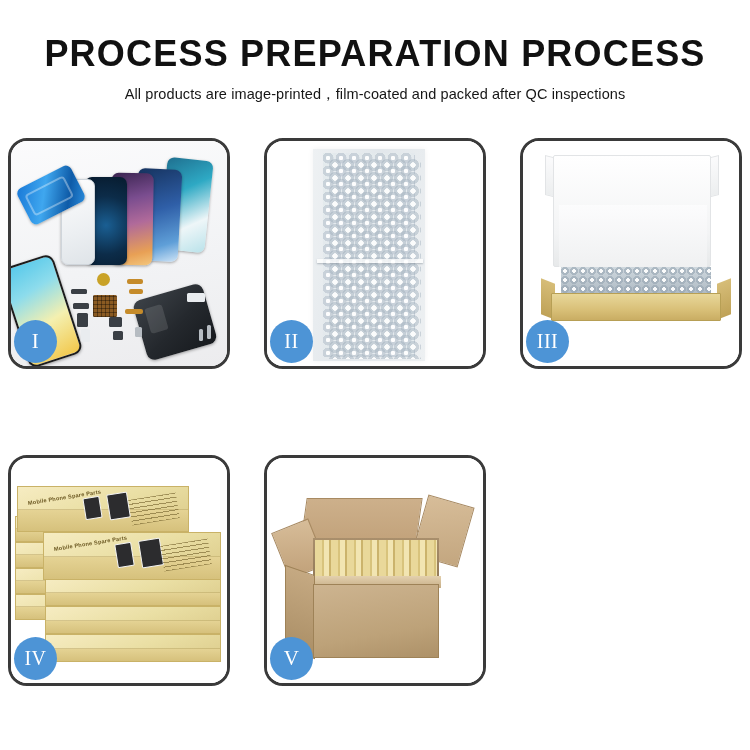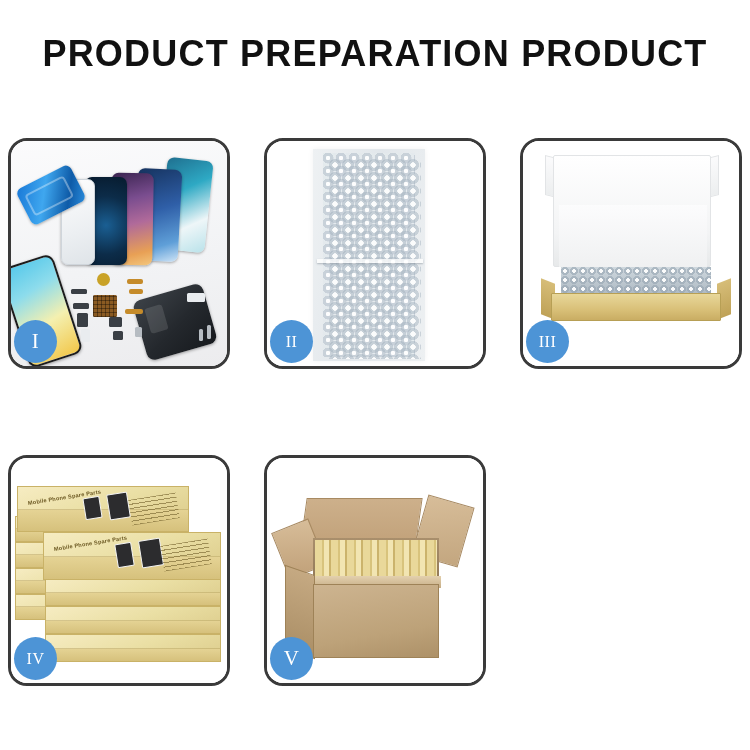--- a/index.html
+++ b/index.html
@@ -88,21 +88,21 @@
     background: #4d94d6;
     color: #ffffff;
     display: flex;
     align-items: center;
     justify-content: center;
     font-family: "Liberation Serif", serif;
     font-size: 21px;
     letter-spacing: 0.5px;
     z-index: 30;
   }
-  .badge.wide { font-size: 16px; text-align: center; }
+  .badge.wide { font-size: 20px; text-align: center; }
 
   
   .p1-bg {
     position: absolute;
     inset: 0;
     background: linear-gradient(170deg,#fbfbfc 0%,#f2f3f5 55%,#ececee 100%);
   }
   .ph {
     position: absolute;
     border-radius: 7px;
@@ -382,21 +382,22 @@
     background: rgba(140,114,76,.5);
     transform: skewX(-30deg);
   }
 </style>
 </head>
 <body>
 
 <div class="page">
 
   <div class="header">
-    <div class="title">PRODUCT PREPARATION PRODUCT</div>
+    <div class="title">PROCESS PREPARATION PROCESS</div>
+    <div class="subtitle">All products are image-printed，film-coated and packed after QC inspections</div>
   </div>
 
   <div class="grid">
 
     <div class="panel">
       <div class="panel-media">
         <div class="p1-bg"></div>
 
         <div class="ph ph-a"></div>
         <div class="ph ph-b"></div>

